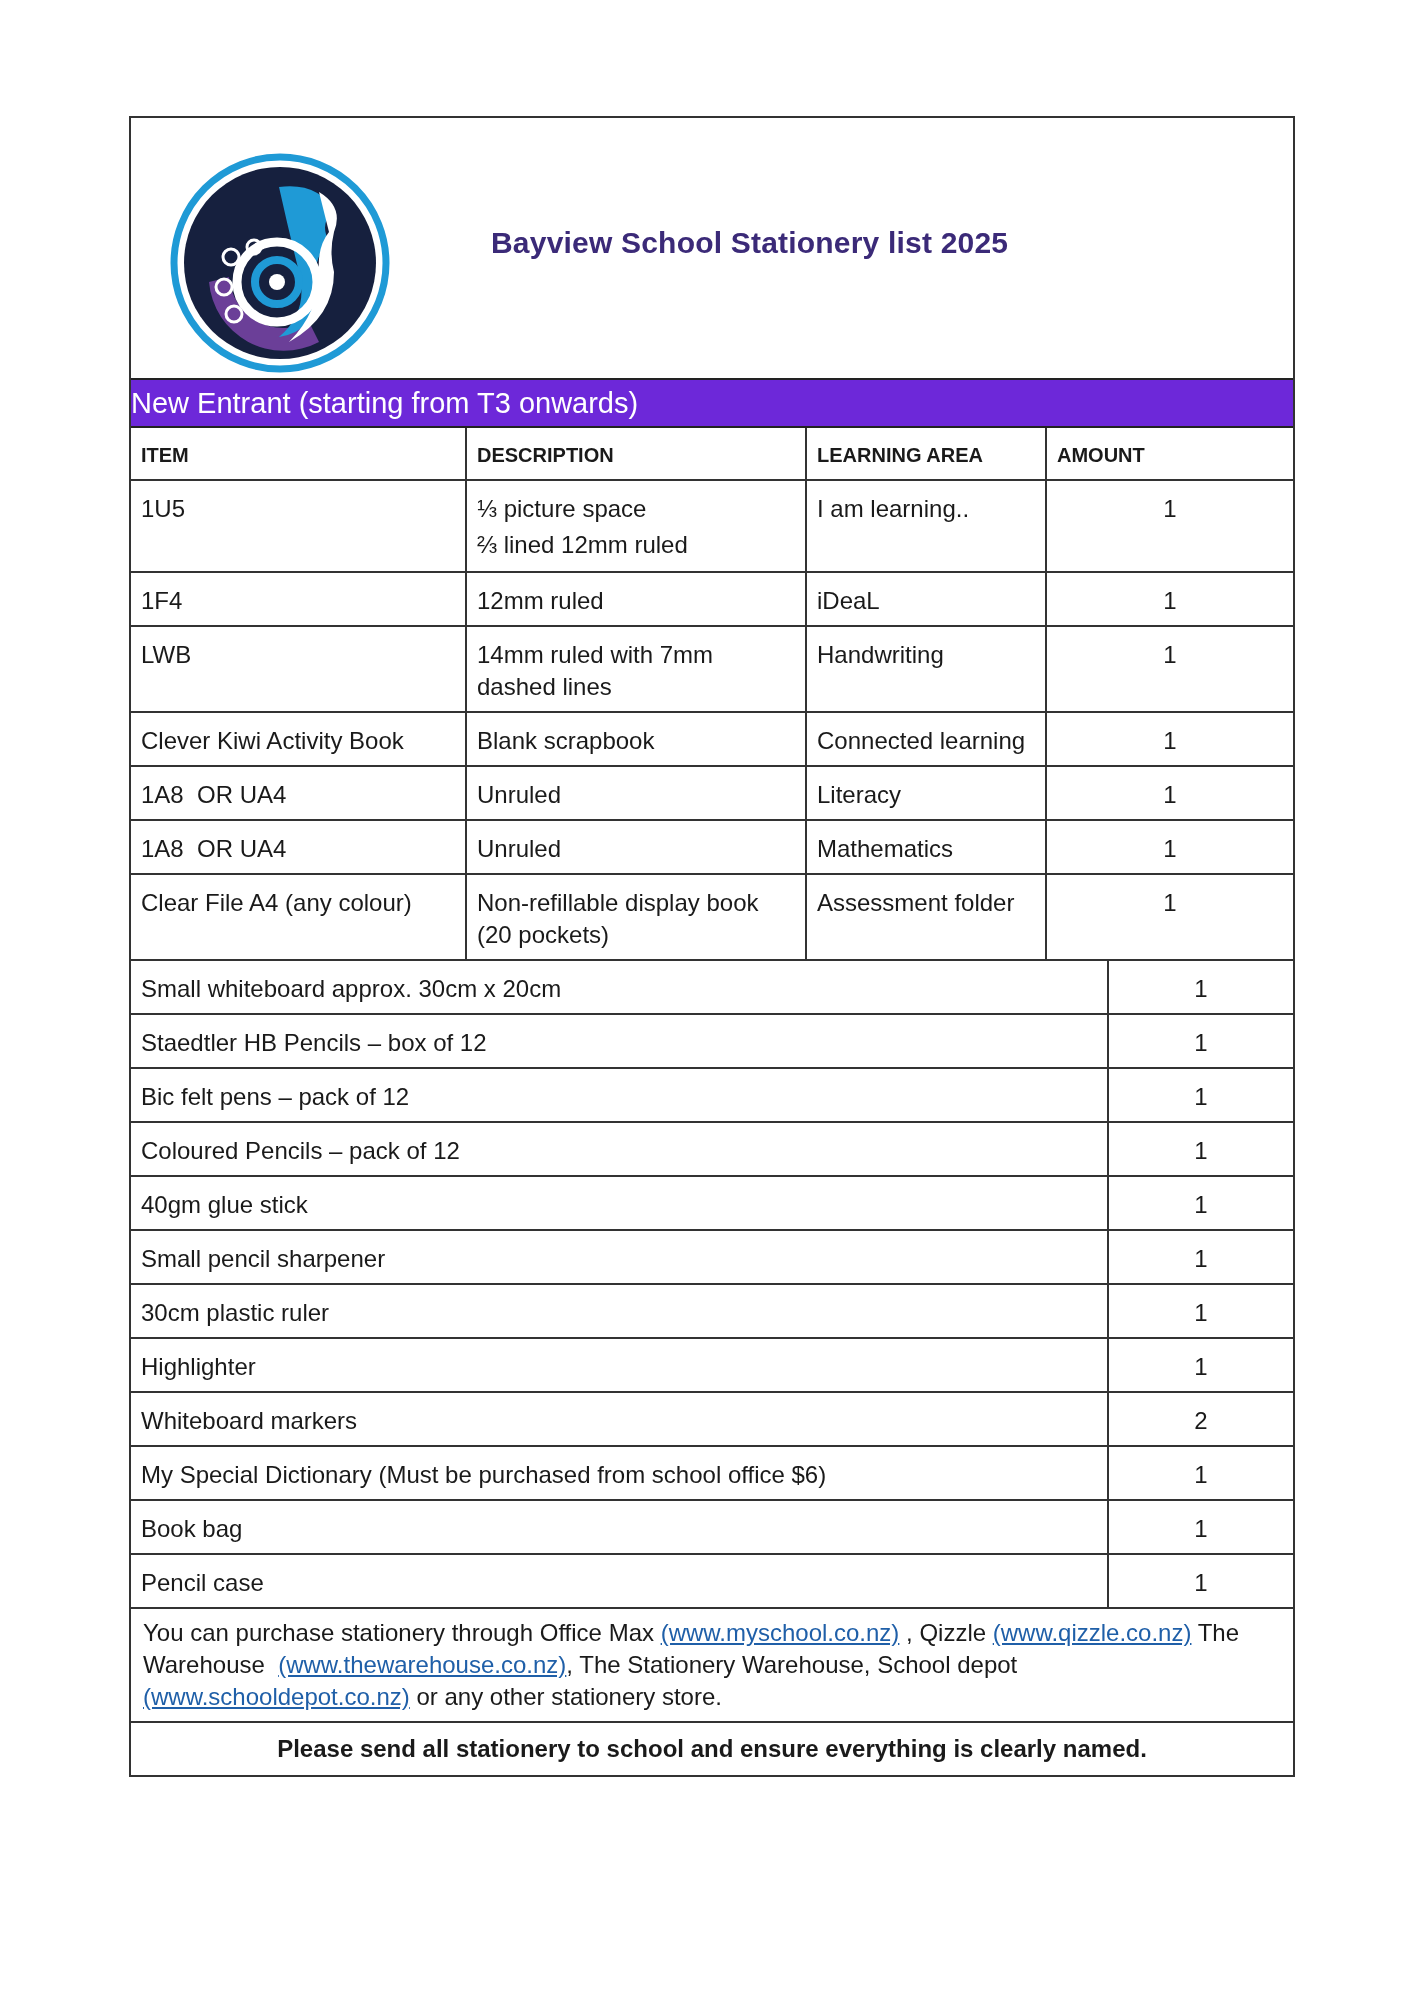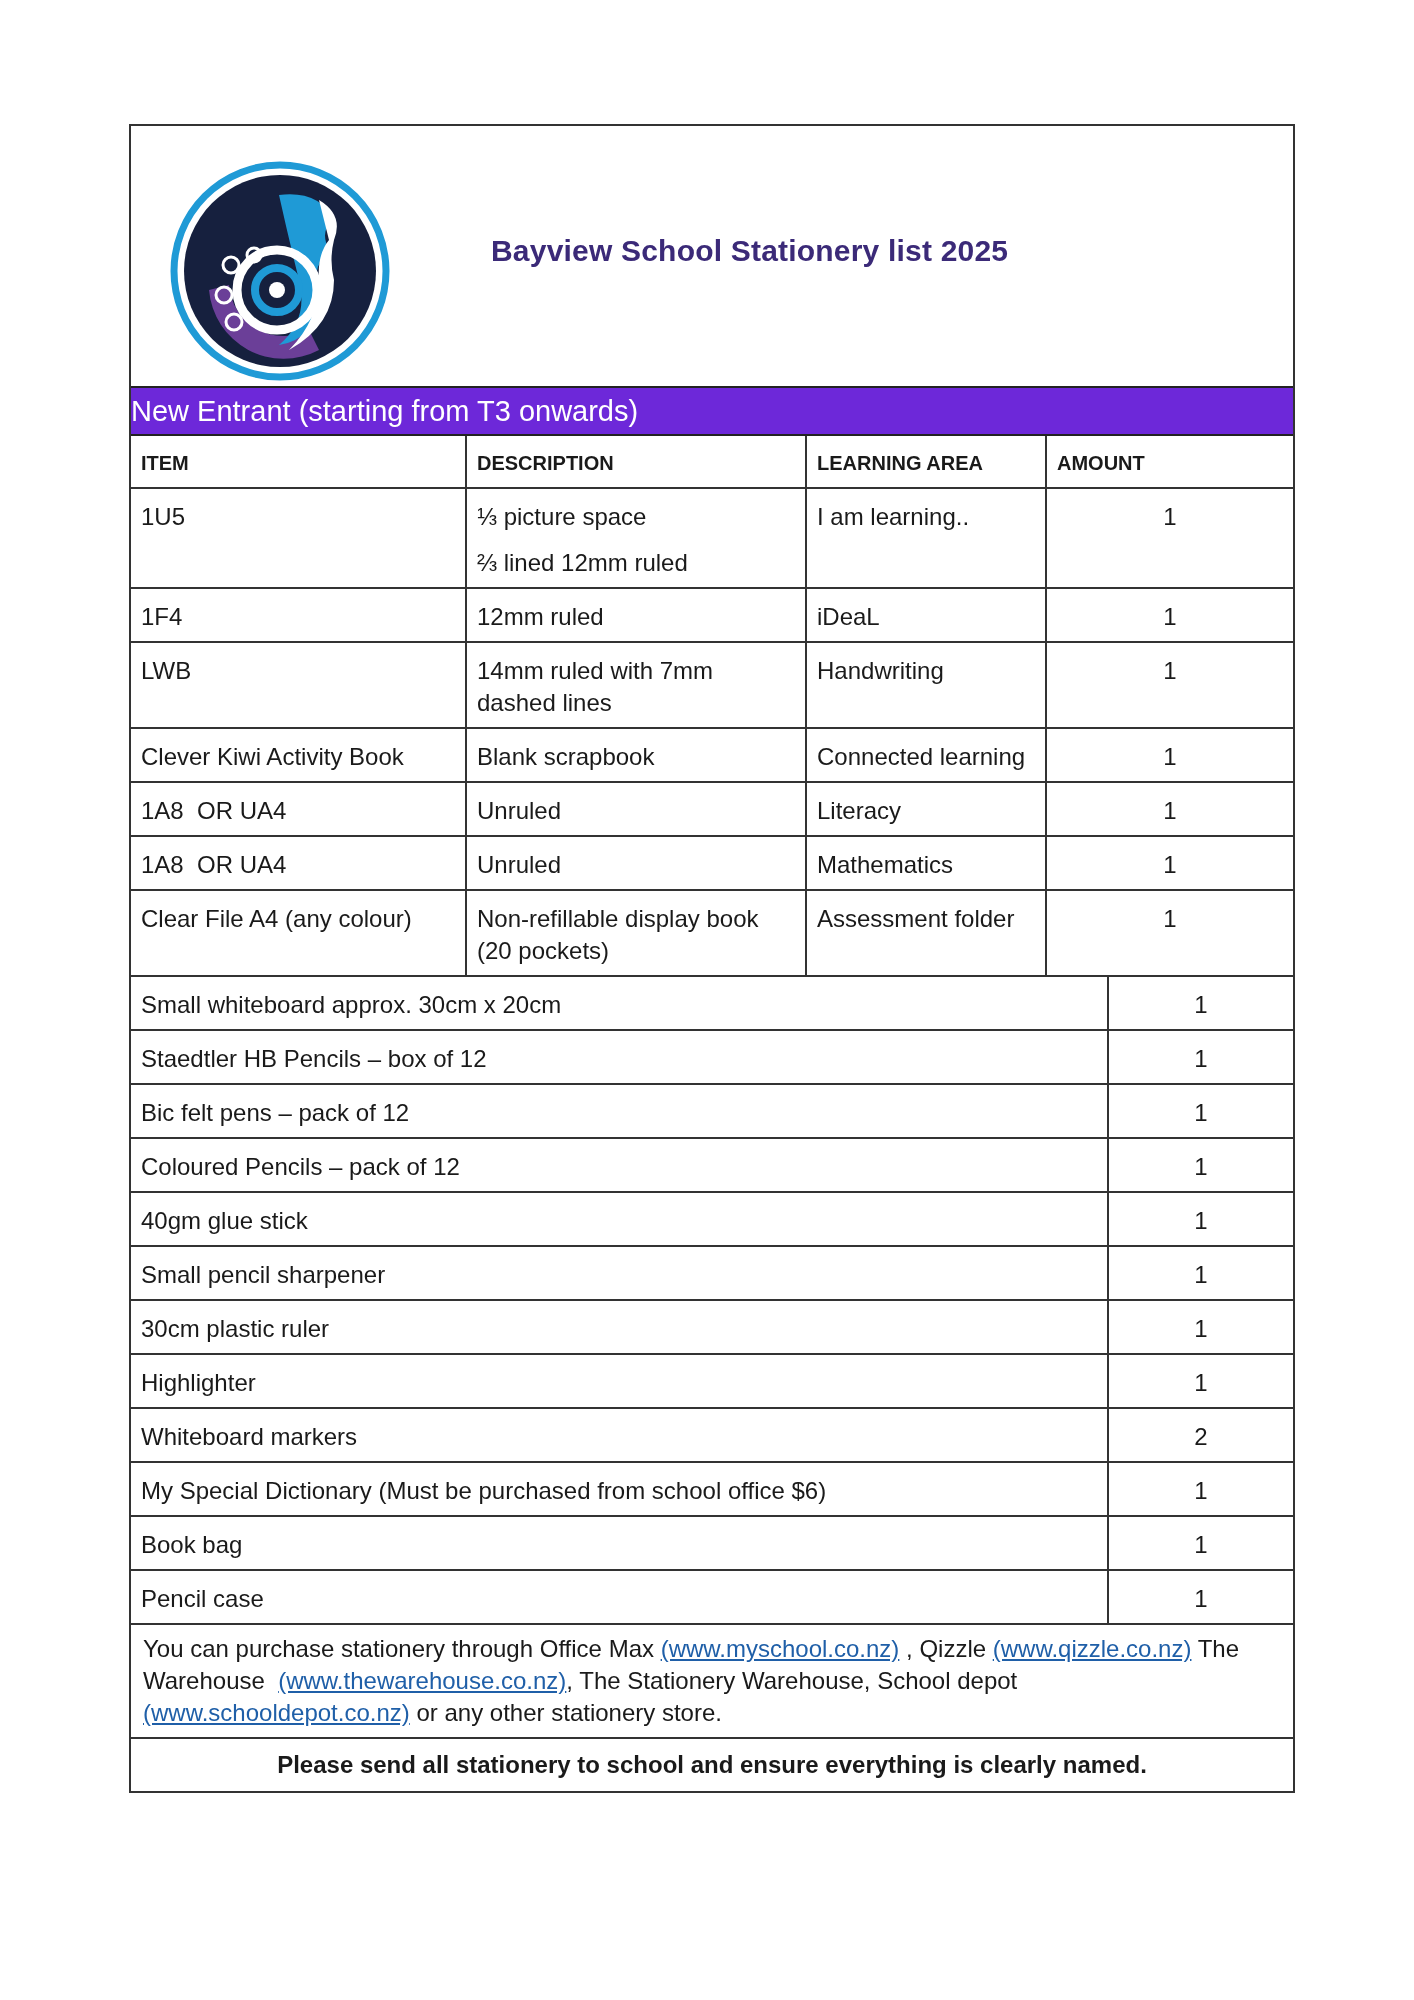--- a/index.html
+++ b/index.html
@@ -1,18 +1,18 @@
 <!DOCTYPE html>
 <html><head>
   <meta charset="utf-8">
   <style>
     html, body { margin: 0; padding: 0; background: #ffffff; }
     body { width: 1414px; height: 2000px; position: relative; overflow: hidden;
       font-family: "Liberation Sans", "DejaVu Sans", sans-serif; color: #1a1a1a; }
-    .sheet { position: absolute; left: 129px; top: 124px; width: 1166px; border: 2px solid #333; box-sizing: border-box; background:#fff; }
+    .sheet { position: absolute; left: 129px; top: 116px; width: 1166px; border: 2px solid #333; box-sizing: border-box; background:#fff; }
     .top { position: relative; height: 260px; }
     .logo { position: absolute; left: 38px; top: 34px; width: 222px; height: 222px; }
     .title { position: absolute; left: 360px; top: 108px; font-size: 30px; font-weight: bold; color: #3b2a78; letter-spacing: 0.2px; }
     .banner { background: #6d28d9; color: #fff; height: 46px; line-height: 46px; font-size: 29px; border-top: 2px solid #222; border-bottom: 2px solid #222; }
     table { border-collapse: collapse; width: 100%; table-layout: fixed; }
     td, th { border: 2px solid #333; padding: 0 10px; font-size: 24px; vertical-align: top; text-align: left; font-weight: normal; }
     table tr:first-child td, table tr:first-child th { border-top: none; }
     table td:first-child, table th:first-child { border-left: none; }
     table td:last-child, table th:last-child { border-right: none; }
     th { font-weight: bold; font-size: 20px; height: 47px; vertical-align: middle; padding-top: 4px; }
@@ -63,21 +63,21 @@
       <th>ITEM</th>
       <th>DESCRIPTION</th>
       <th>LEARNING AREA</th>
       <th>AMOUNT</th>
     </tr>
 
     <tr class="r-tall">
       <td>1U5</td>
       <td>
             <div>⅓ picture space</div>
-            <div style="margin-top:14px">⅔ lined 12mm ruled</div>
+            <div style="margin-top:4px">⅔ lined 12mm ruled</div>
           </td>
       <td>I am learning..</td>
       <td class="amt">1</td>
     </tr>
     <tr class="r-short">
       <td>1F4</td>
       <td>12mm ruled</td>
       <td>iDeaL</td>
       <td class="amt">1</td>
     </tr>

